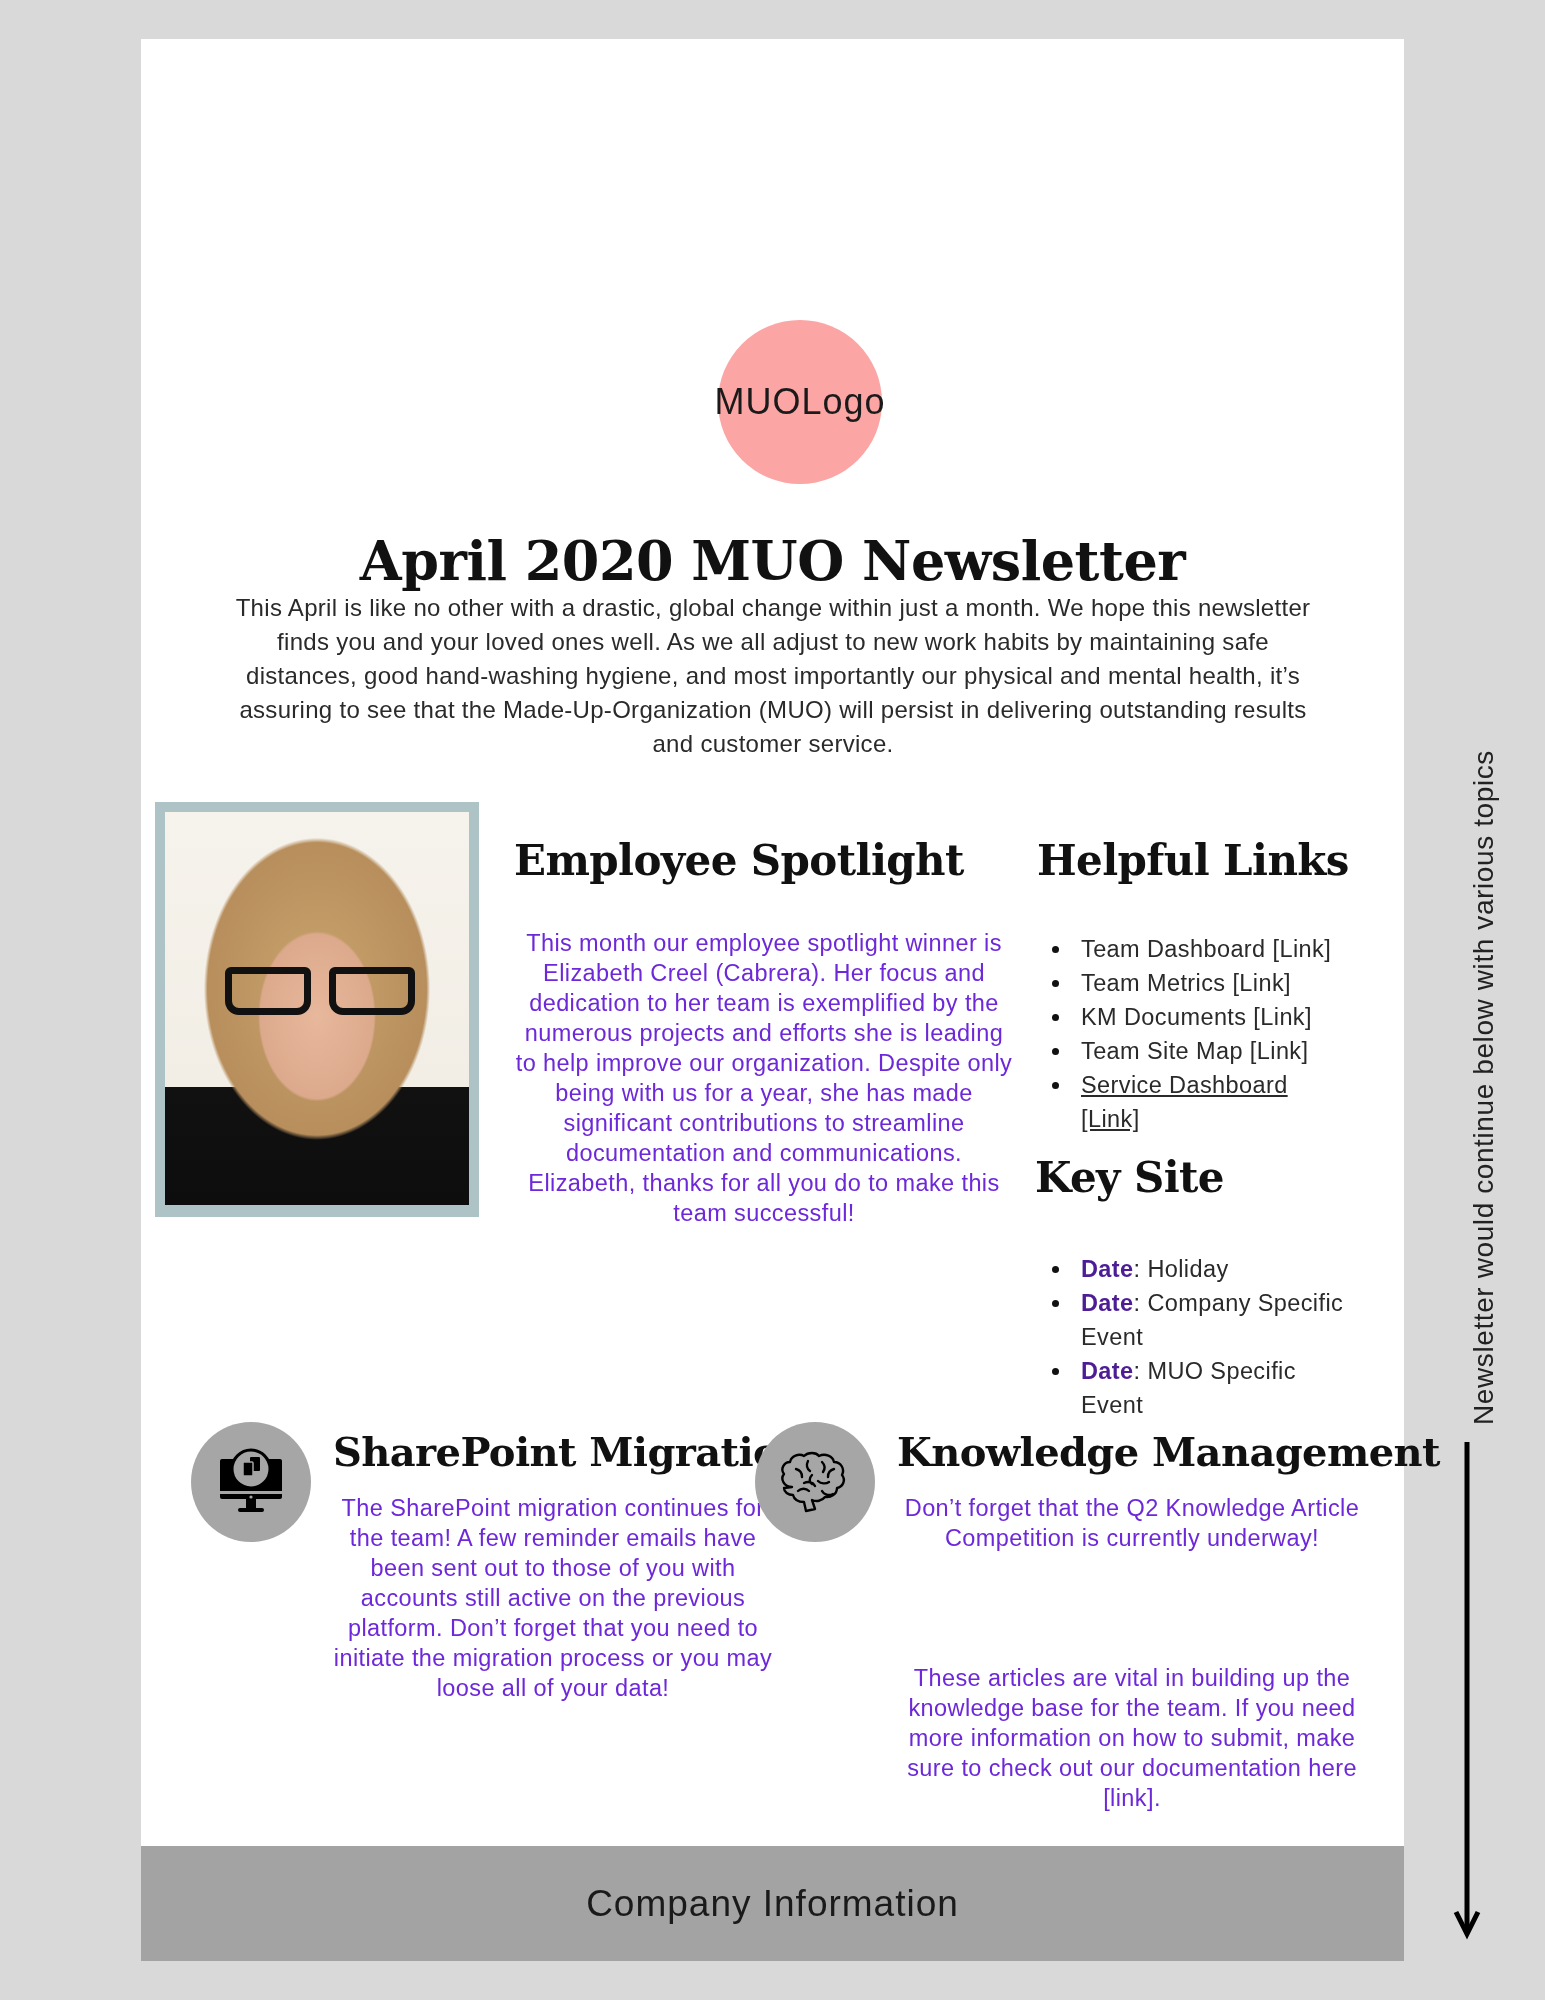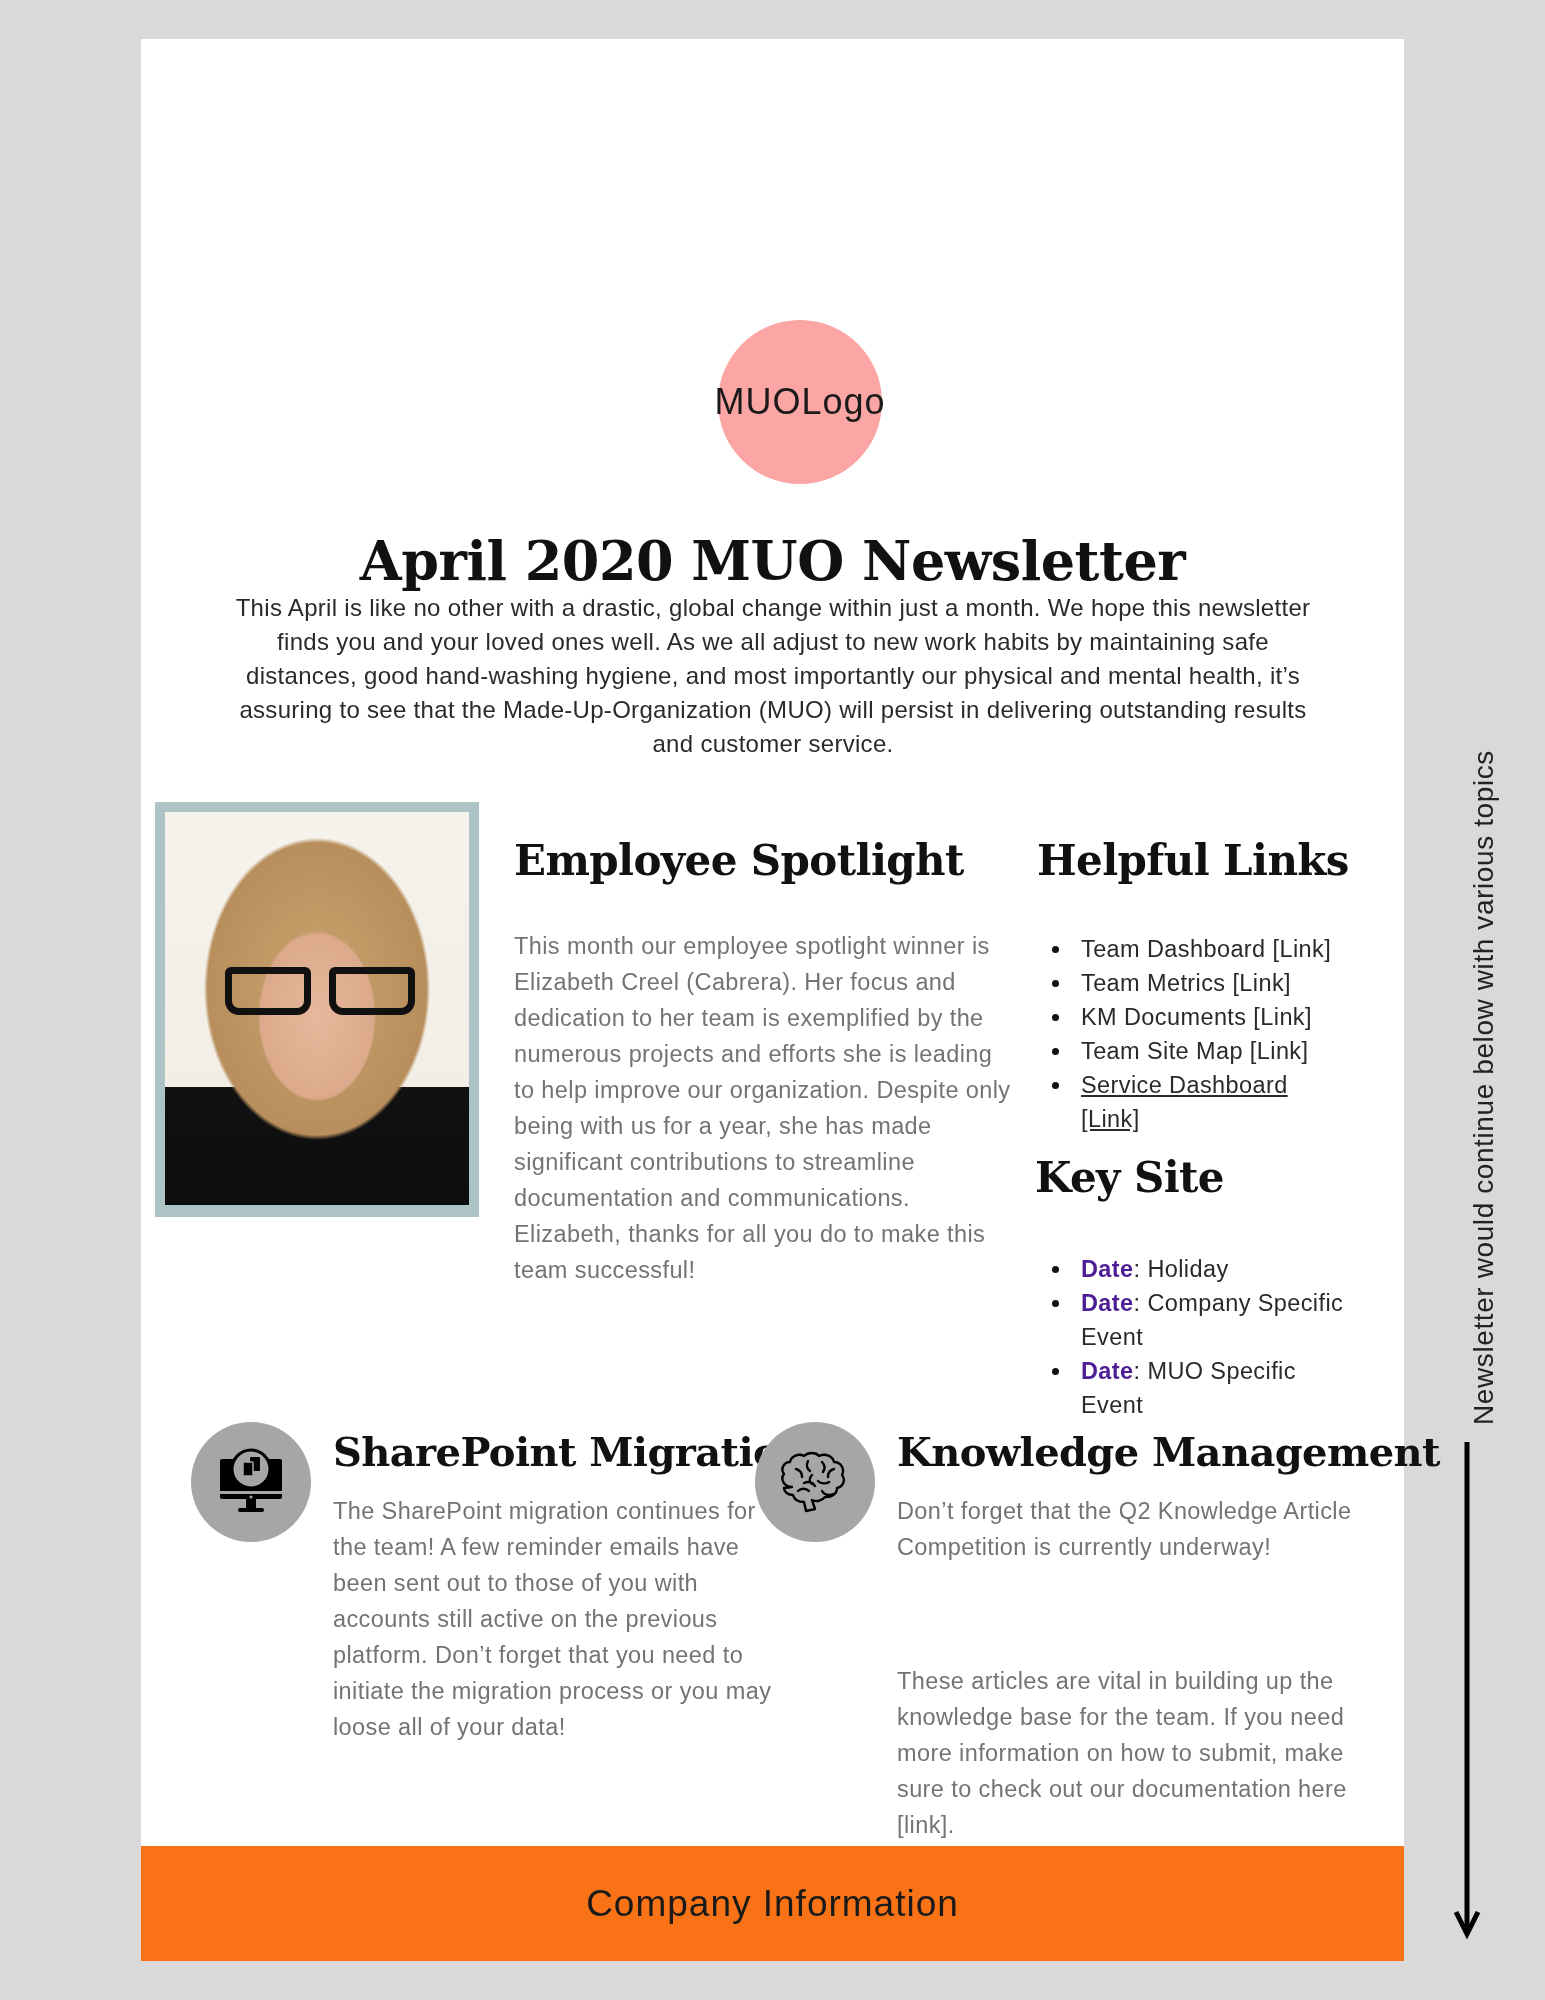--- a/index.html
+++ b/index.html
@@ -64,41 +64,41 @@
   .photo .glasses i {
     display: block; width: 86px; height: 48px; border: 7px solid #111; border-radius: 6px 6px 14px 14px;
   }
   .h2 {
     position: absolute;
     font-family: "DejaVu Serif", "Liberation Serif", serif;
     font-size: 42px; color: #111; letter-spacing: -0.6px; white-space: nowrap;
   }
   .body-text {
     position: absolute;
-    font-size: 23.5px; line-height: 36px; color: #737373; letter-spacing: 0.4px;
+    font-size: 23.5px; line-height: 30px; color: #6d28d9; letter-spacing: 0.4px; text-align: center;
   }
   .list { position: absolute; list-style: none; }
   .list li {
     position: relative; padding-left: 44px;
     font-size: 23.5px; line-height: 34px; color: #2a2a2a; letter-spacing: 0.4px;
   }
   .list li::before {
     content: ""; position: absolute; left: 15px; top: 14px;
     width: 7px; height: 7px; border-radius: 50%; background: #111;
   }
   .list li b { color: #4c1d95; }
   .icon-circle {
     position: absolute; width: 120px; height: 120px; border-radius: 50%;
     background: #a6a6a6;
     display: flex; align-items: center; justify-content: center;
   }
   .footer {
     position: absolute; left: 0; top: 1807px;
     width: 100%; height: 115px;
-    background: #f97316;
+    background: #a3a3a3;
     display: flex; align-items: center; justify-content: center;
   }
   .footer span { font-size: 37px; font-weight: 300; letter-spacing: 1px; color: #1a1a1a; }
   .side-note {
     position: absolute; left: 1468px; top: 1425px;
     transform-origin: 0 0; transform: rotate(-90deg);
     font-size: 28px; color: #222; letter-spacing: 0.6px; white-space: nowrap;
   }
   .side-arrow { position: absolute; left: 1452px; top: 1442px; }
 </style>

